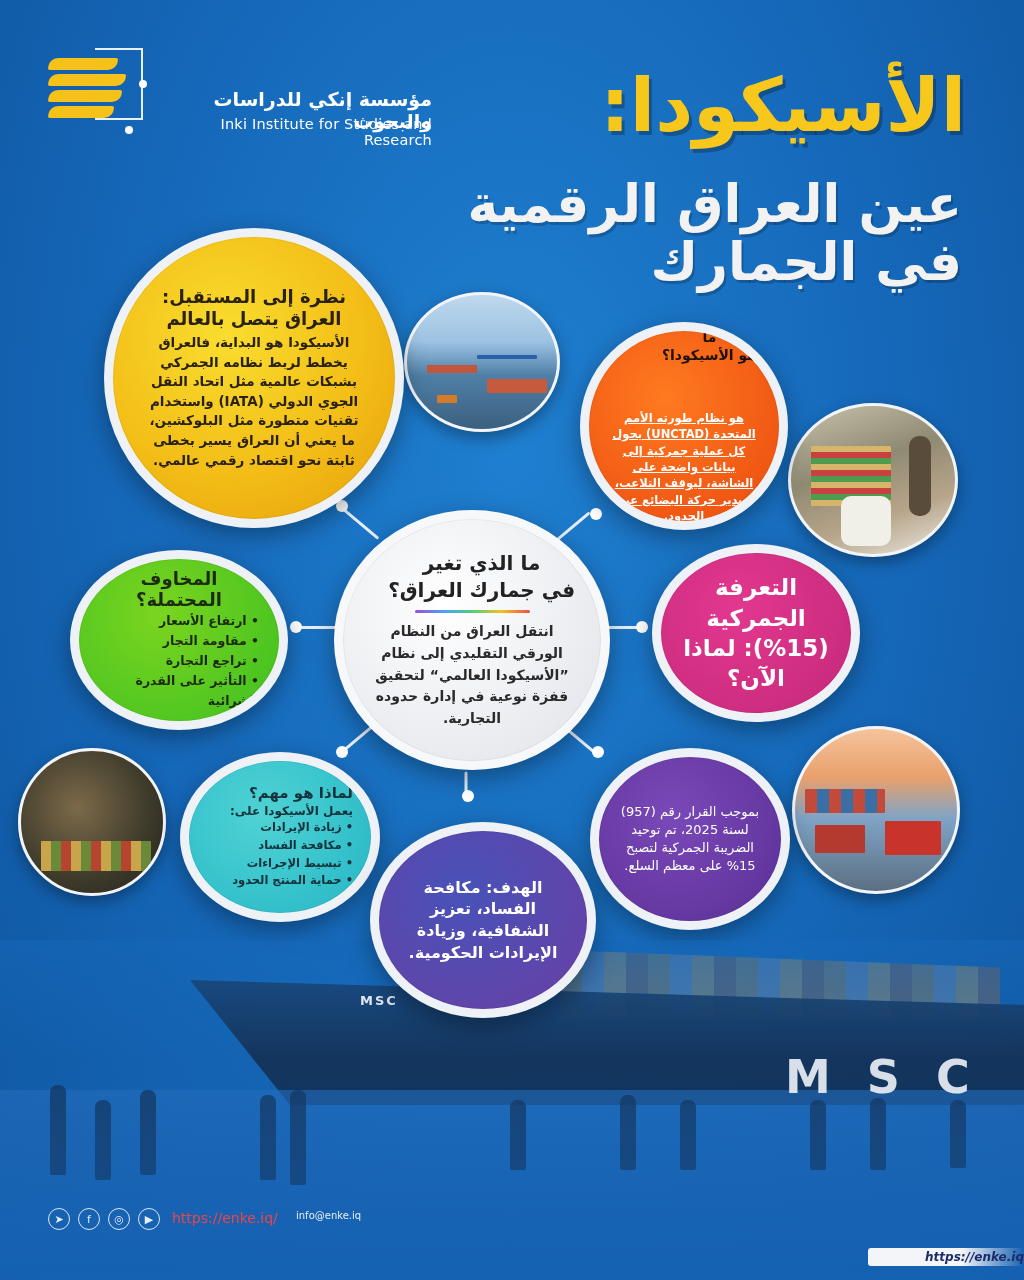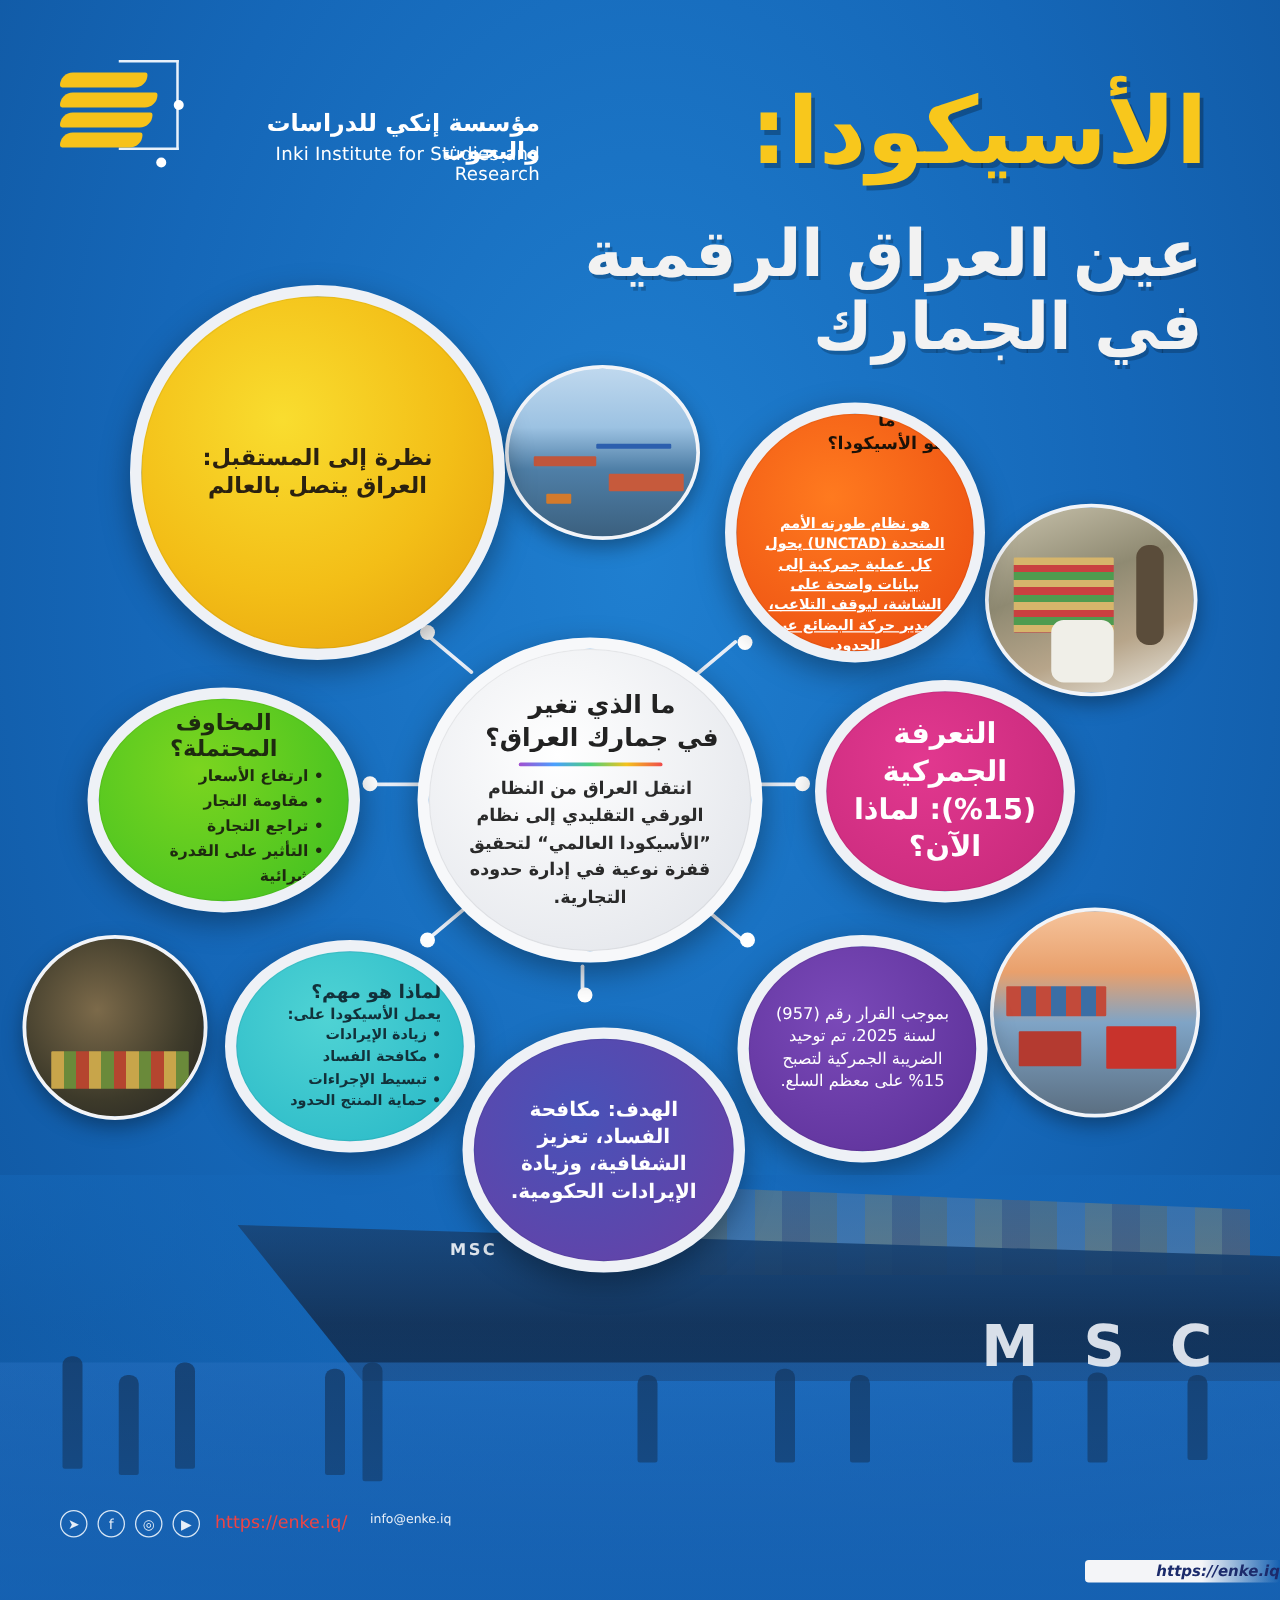--- a/index.html
+++ b/index.html
@@ -134,20 +134,21 @@
   <div class="stack" style="left:10px;top:60px;width:80px;height:24px;background:repeating-linear-gradient(90deg,#c24a3a 0 12px,#3b6ea5 12px 24px)"></div>
   <div class="stack" style="left:90px;top:92px;width:56px;height:34px;background:#c8332c"></div>
   <div class="stack" style="left:20px;top:96px;width:50px;height:28px;background:#b43a30"></div>
 </div>
 <div class="photo ph-bazaar">
   <div class="stack" style="left:20px;top:90px;width:110px;height:30px;background:repeating-linear-gradient(90deg,#c8a54a 0 10px,#6a8a3a 10px 20px,#b5452f 20px 30px)"></div>
 </div>
 
 <div class="circle c-yellow">
   <div class="h-yellow">نظرة إلى المستقبل: العراق يتصل بالعالم</div>
+  <div class="p-yellow">الأسيكودا هو البداية، فالعراق يخطط لربط نظامه الجمركي بشبكات عالمية مثل اتحاد النقل الجوي الدولي (IATA) واستخدام تقنيات متطورة مثل البلوكشين، ما يعني أن العراق يسير بخطى ثابتة نحو اقتصاد رقمي عالمي.</div>
 </div>
 
 <div class="circle c-orange">
   <div class="h-orange">
     <div>ما</div>
     <div>هو الأسيكودا؟</div>
   </div>
   <div class="p-orange">هو نظام طورته الأمم المتحدة (UNCTAD) يحول كل عملية جمركية إلى بيانات واضحة على الشاشة، ليوقف التلاعب، ويدير حركة البضائع عبر الحدود.</div>
 </div>
 

